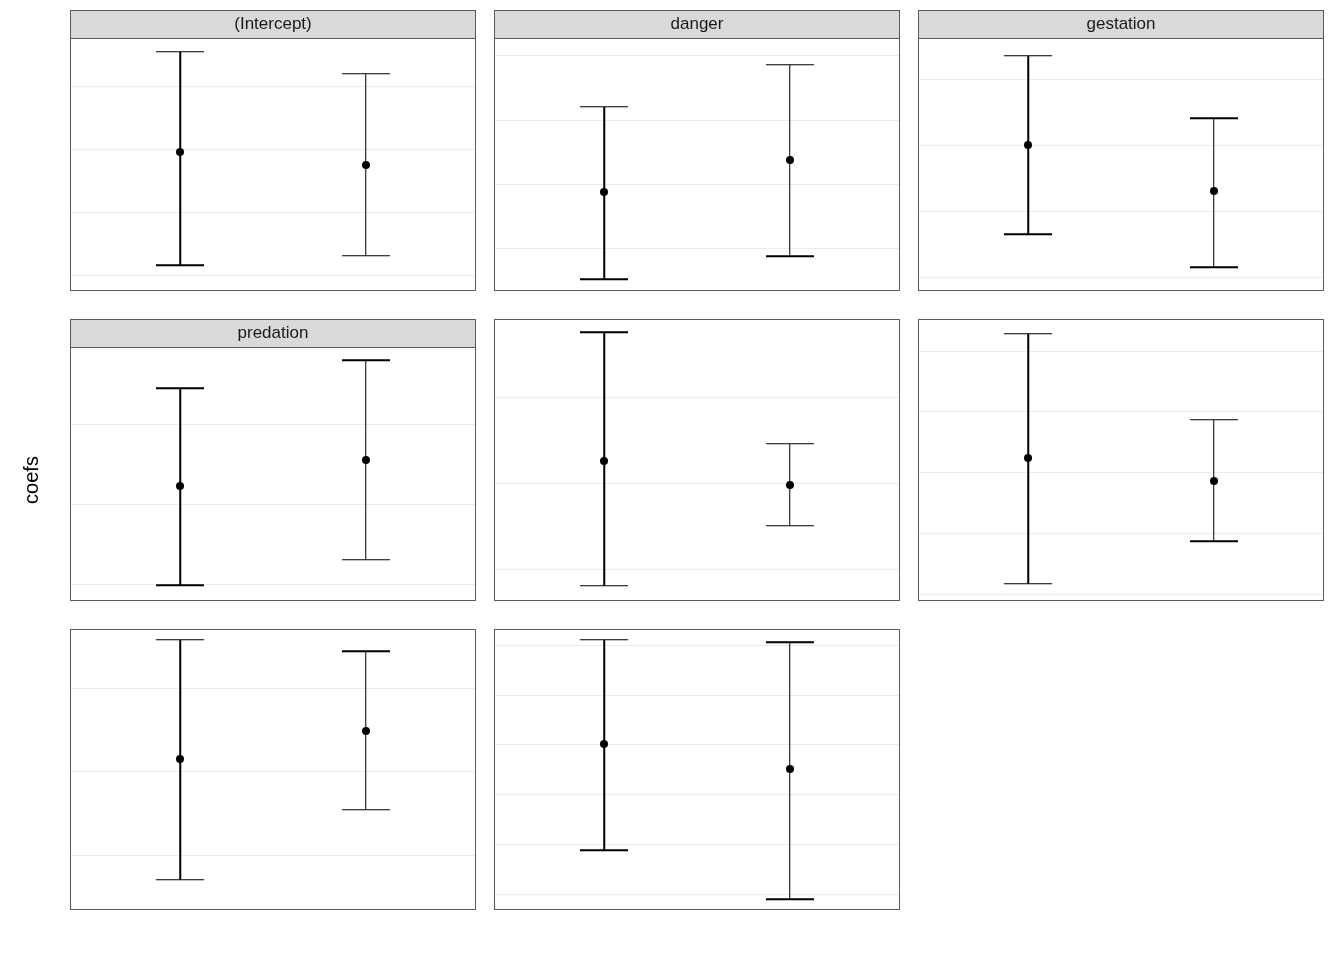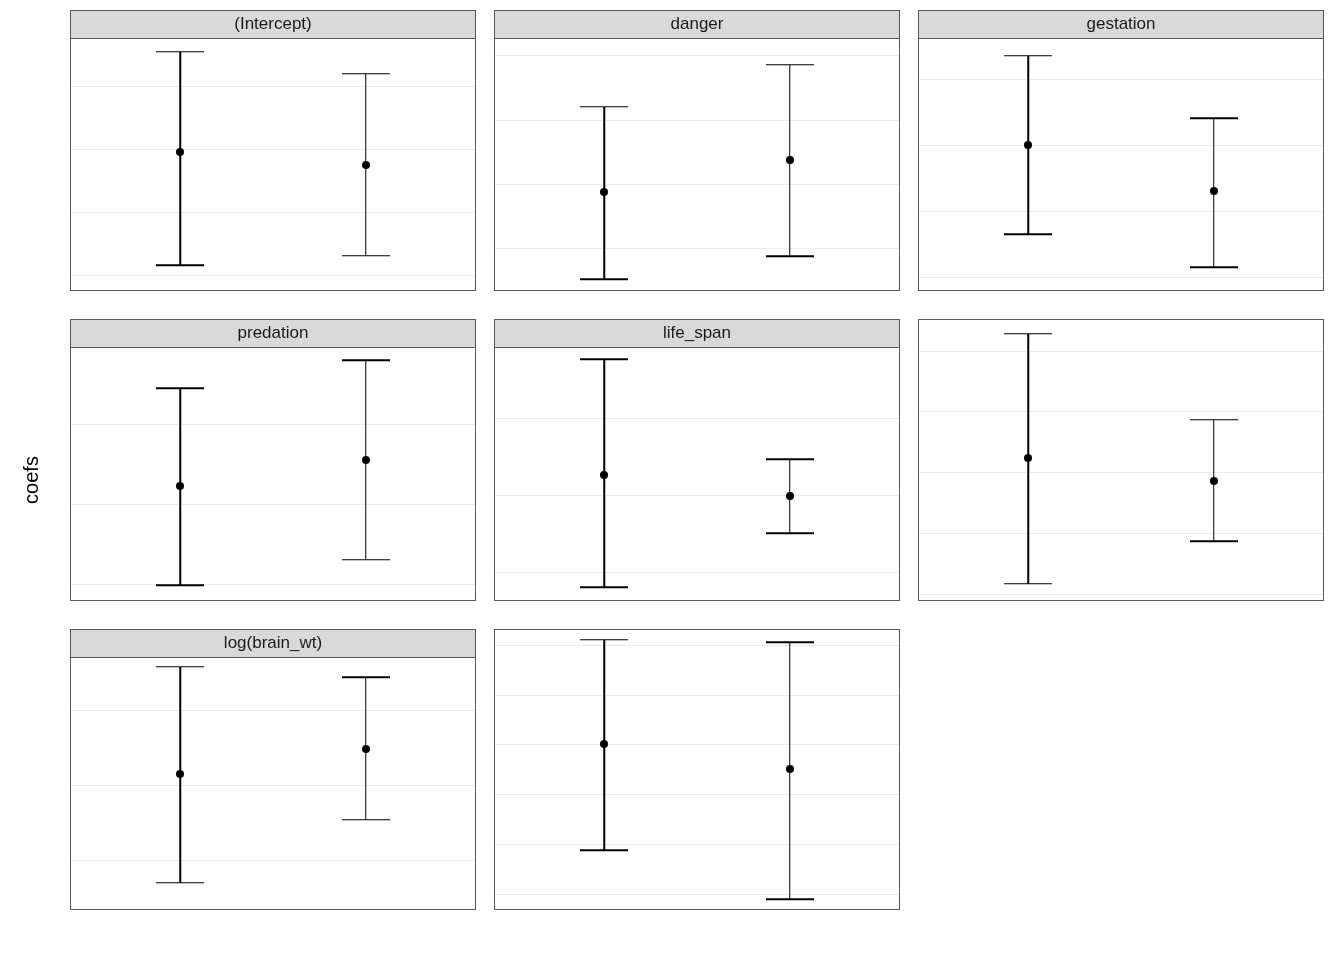--- a/index.html
+++ b/index.html
@@ -235,21 +235,20 @@
             <div class="ecap" style="left: 73%; top: 4.7619%; width: 48px;"></div>
             <div class="point" style="left: 73%; top: 44.4444%;"></div>
             <div class="x-ticks">
               <div class="x-tick-mark" style="left: 27%;"></div>
               <div class="x-tick-mark" style="left: 73%;"></div>
             </div>
           </div>
         </div>
       </div>
       <div class="facet">
-        <div class="strip">life_span</div>
         <div class="panel-wrap">
           <div class="panel">
             <div class="hgrid" style="top: 88.9571%;"></div>
             <div class="tick-mark" style="top: 88.9571%;"></div>
             <div class="tick" style="position: absolute; right: 100%; top: 88.9571%; transform: translateY(-50%); padding-right: 8px; font-size: 15px; color: rgb(77, 77, 77);">-0.05</div>
             <div class="hgrid" style="top: 58.2822%;"></div>
             <div class="tick-mark" style="top: 58.2822%;"></div>
             <div class="tick" style="position: absolute; right: 100%; top: 58.2822%; transform: translateY(-50%); padding-right: 8px; font-size: 15px; color: rgb(77, 77, 77);">0.00</div>
             <div class="hgrid" style="top: 27.6074%;"></div>
             <div class="tick-mark" style="top: 27.6074%;"></div>
@@ -296,21 +295,20 @@
             <div class="ecap" style="left: 73%; top: 35.6522%; width: 48px;"></div>
             <div class="point" style="left: 73%; top: 57.3913%;"></div>
             <div class="x-ticks">
               <div class="x-tick-mark" style="left: 27%;"></div>
               <div class="x-tick-mark" style="left: 73%;"></div>
             </div>
           </div>
         </div>
       </div>
       <div class="facet">
-        <div class="strip">log(brain_wt)</div>
         <div class="panel-wrap">
           <div class="panel">
             <div class="hgrid" style="top: 80.597%;"></div>
             <div class="tick-mark" style="top: 80.597%;"></div>
             <div class="tick" style="position: absolute; right: 100%; top: 80.597%; transform: translateY(-50%); padding-right: 8px; font-size: 15px; color: rgb(77, 77, 77);">-2</div>
             <div class="hgrid" style="top: 50.7463%;"></div>
             <div class="tick-mark" style="top: 50.7463%;"></div>
             <div class="tick" style="position: absolute; right: 100%; top: 50.7463%; transform: translateY(-50%); padding-right: 8px; font-size: 15px; color: rgb(77, 77, 77);">-1</div>
             <div class="hgrid" style="top: 20.8955%;"></div>
             <div class="tick-mark" style="top: 20.8955%;"></div>

